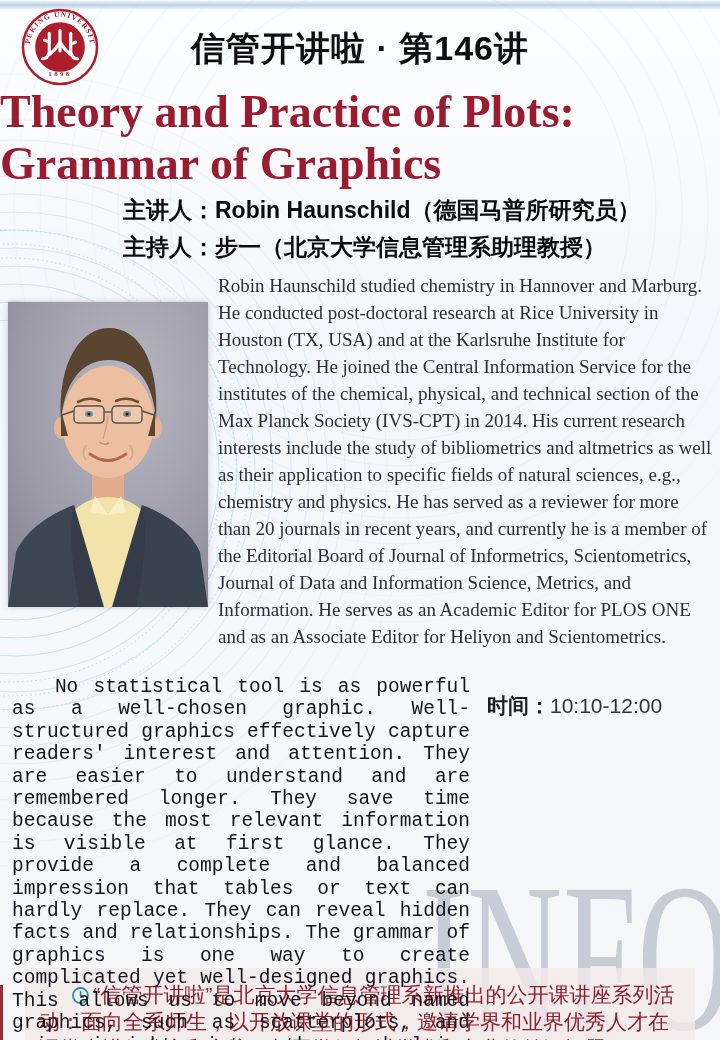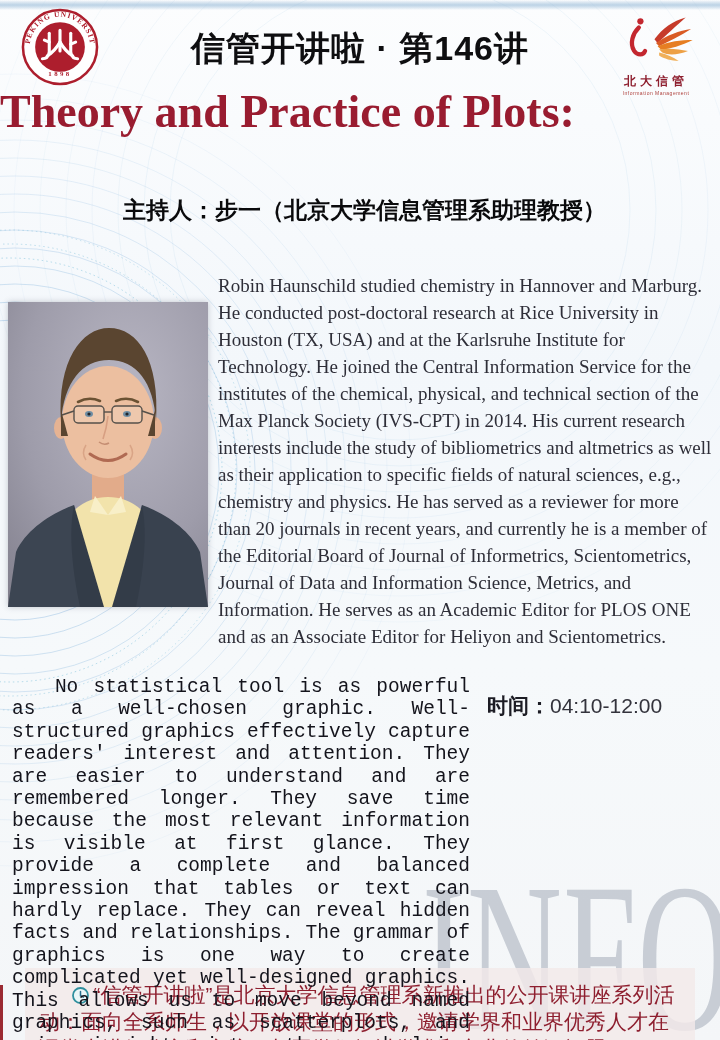--- a/index.html
+++ b/index.html
@@ -122,39 +122,28 @@
       <path d="M40,35 C36,42 32,46 27,49"></path>
       <path d="M40,35 C44,42 48,46 53,49"></path>
       <path d="M51,26 V46"></path>
       <path d="M51,37 L56,35"></path>
       <path d="M51,46 C52,50 55,52 58,52"></path>
     </g>
   </svg>
 
   <div class="series-title">信管开讲啦 · 第146讲</div>
 
-  <div class="dept-logo">
-    <svg width="78" height="56" viewBox="0 0 100 62">
-      <circle cx="30" cy="7" r="4" fill="#c3272f"></circle>
-      <path d="M28,15 C20,23 16,35 22,45 C26,51 34,51 36,45" stroke="#c3272f" stroke-width="5.5" fill="none" stroke-linecap="round"></path>
-      <path d="M48,30 C58,16 72,6 88,2 C76,13 62,25 52,35 Z" fill="#c63a2a"></path>
-      <path d="M50,35 C64,25 80,19 95,17 C81,26 66,33 54,39 Z" fill="#d95b25"></path>
-      <path d="M52,39 C66,33 82,31 97,31 C83,38 68,43 56,43 Z" fill="#e67e22"></path>
-      <path d="M54,43 C68,41 80,43 91,45 C79,50 66,51 58,47 Z" fill="#eda045"></path>
-      <path d="M54,47 C64,49 72,53 79,58 C70,58 60,55 54,51 Z" fill="#f0b05a"></path>
-    </svg>
-    <div class="cn">北大信管</div>
-    <div class="en">Information Management</div>
-  </div>
 
   <div class="main-title">
     <div>Theory and Practice of Plots:</div>
+    <div>Grammar of Graphics</div>
   </div>
 
   <div class="speakers">
+    <div><span>主讲人：</span><span>Robin Haunschild（德国马普所研究员）</span></div>
     <div><span>主持人：</span><span>步一（北京大学信息管理系助理教授）</span></div>
   </div>
 
   <svg class="photo" width="200" height="305" viewBox="0 0 200 305">
     <defs>
       <radialGradient id="pbg" cx="60%" cy="30%" r="95%">
         <stop offset="0%" stop-color="#b8b6c3"></stop>
         <stop offset="55%" stop-color="#9e9caa"></stop>
         <stop offset="100%" stop-color="#7e7c89"></stop>
       </radialGradient>
@@ -204,21 +193,21 @@
     <path d="M82,152 Q100,165 118,152" stroke="#b06a52" stroke-width="3" fill="none" stroke-linecap="round"></path>
     <path d="M78,143 Q73,151 78,158" stroke="#d9a486" stroke-width="1.5" fill="none"></path>
     <path d="M122,143 Q127,151 122,158" stroke="#d9a486" stroke-width="1.5" fill="none"></path>
   </svg>
 
   <div class="bio">Robin Haunschild studied chemistry in Hannover and Marburg. He conducted post-doctoral research at Rice University in Houston (TX, USA) and at the Karlsruhe Institute for Technology. He joined the Central Information Service for the institutes of the chemical, physical, and technical section of the Max Planck Society (IVS-CPT) in 2014. His current research interests include the study of bibliometrics and altmetrics as well as their application to specific fields of natural sciences, e.g., chemistry and physics. He has served as a reviewer for more than 20 journals in recent years, and currently he is a member of the Editorial Board of Journal of Informetrics, Scientometrics, Journal of Data and Information Science, Metrics, and Information. He serves as an Academic Editor for PLOS ONE and as an Associate Editor for Heliyon and Scientometrics.</div>
 
   <p class="abstract">No statistical tool is as powerful as a well-chosen graphic. Well-structured graphics effectively capture readers' interest and attention. They are easier to understand and are remembered longer. They save time because the most relevant information is visible at first glance. They provide a complete and balanced impression that tables or text can hardly replace. They can reveal hidden facts and relationships. The grammar of graphics is one way to create complicated yet well-designed graphics. This allows us to move beyond named graphics, such as scatterplots, and gain insight into the underlying structure of statistical graphics.</p>
 
   <div class="event">
-    <div class="row"><span class="lbl">时间：</span><span class="val">04:10-12:00</span></div>
+    <div class="row"><span class="lbl">时间：</span><span class="val">10:10-12:00</span></div>
   </div>
 
   <div class="footer-box">
     <p><svg class="clock" width="17" height="17" viewBox="0 0 17 17">
           <circle cx="8.5" cy="8.5" r="7.5" fill="#eaf6f7" stroke="#2e8f9e" stroke-width="1.8"></circle>
           <path d="M8.5,4.5 V8.7 L11.4,10.2" stroke="#2a6f8e" stroke-width="1.5" fill="none" stroke-linecap="round"></path>
         </svg><span>“信管开讲啦”是北京大学信息管理系新推出的公开课讲座系列活动：面向全系师生，以开放课堂的形式，邀请学界和业界优秀人才在课堂上进行分享和交流，与同学们探讨学术和产业的前沿问题。</span></p>
   </div>
 
   <div class="edge-strip"></div>

